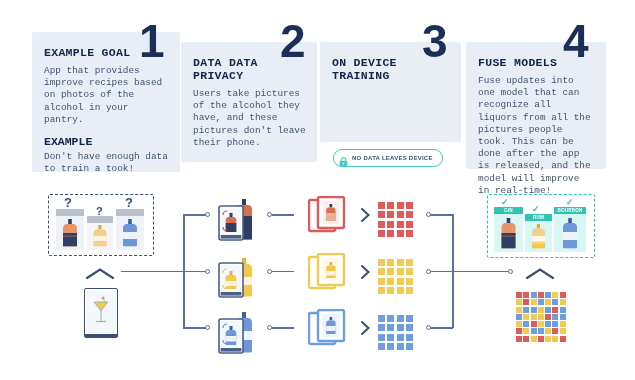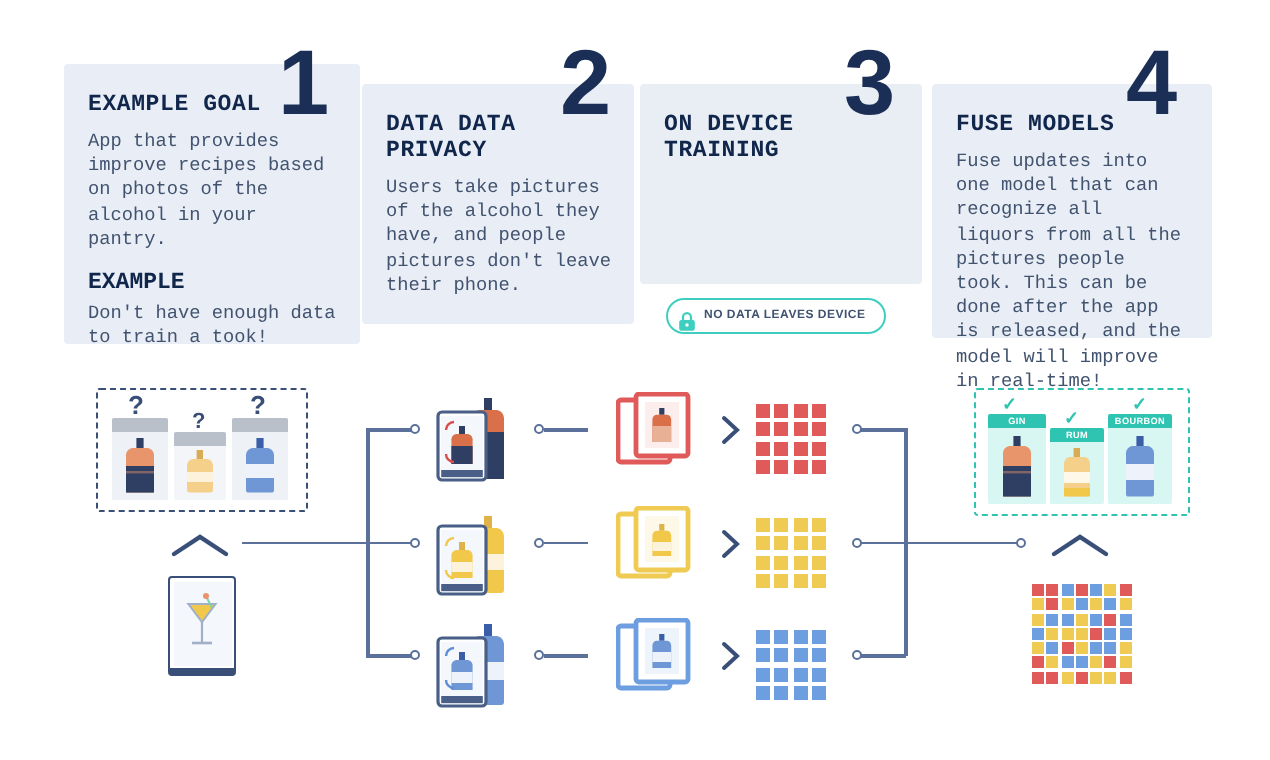--- a/index.html
+++ b/index.html
@@ -72,21 +72,21 @@
       <div class="pbody">App that provides improve recipes based on photos of the alcohol in your pantry.</div>
       <div class="sub">EXAMPLE</div>
       <div class="pbody">Don't have enough data to train a took!</div>
     </div>
   </div>
   <div class="pnum" style="left:139px;top:22px;">1</div>
 
   <div class="panel" style="left:181px;top:42px;width:136px;height:120px;background:#e9eef6;">
     <div class="pinner">
       <div class="ptitle" style="width:74px;">DATA DATA PRIVACY</div>
-      <div class="pbody">Users take pictures of the alcohol they have, and people pictures don't leave their phone.</div>
+      <div class="pbody">Users take pictures of the alcohol they have, and these pictures don't leave their phone.</div>
     </div>
   </div>
   <div class="pnum" style="left:280px;top:22px;">2</div>
 
   <div class="panel" style="left:320px;top:42px;width:141px;height:100px;background:#e8eef4;">
     <div class="pinner">
       <div class="ptitle" style="width:80px;">ON DEVICE TRAINING</div>
     </div>
   </div>
   <div class="pnum" style="left:422px;top:22px;">3</div>

